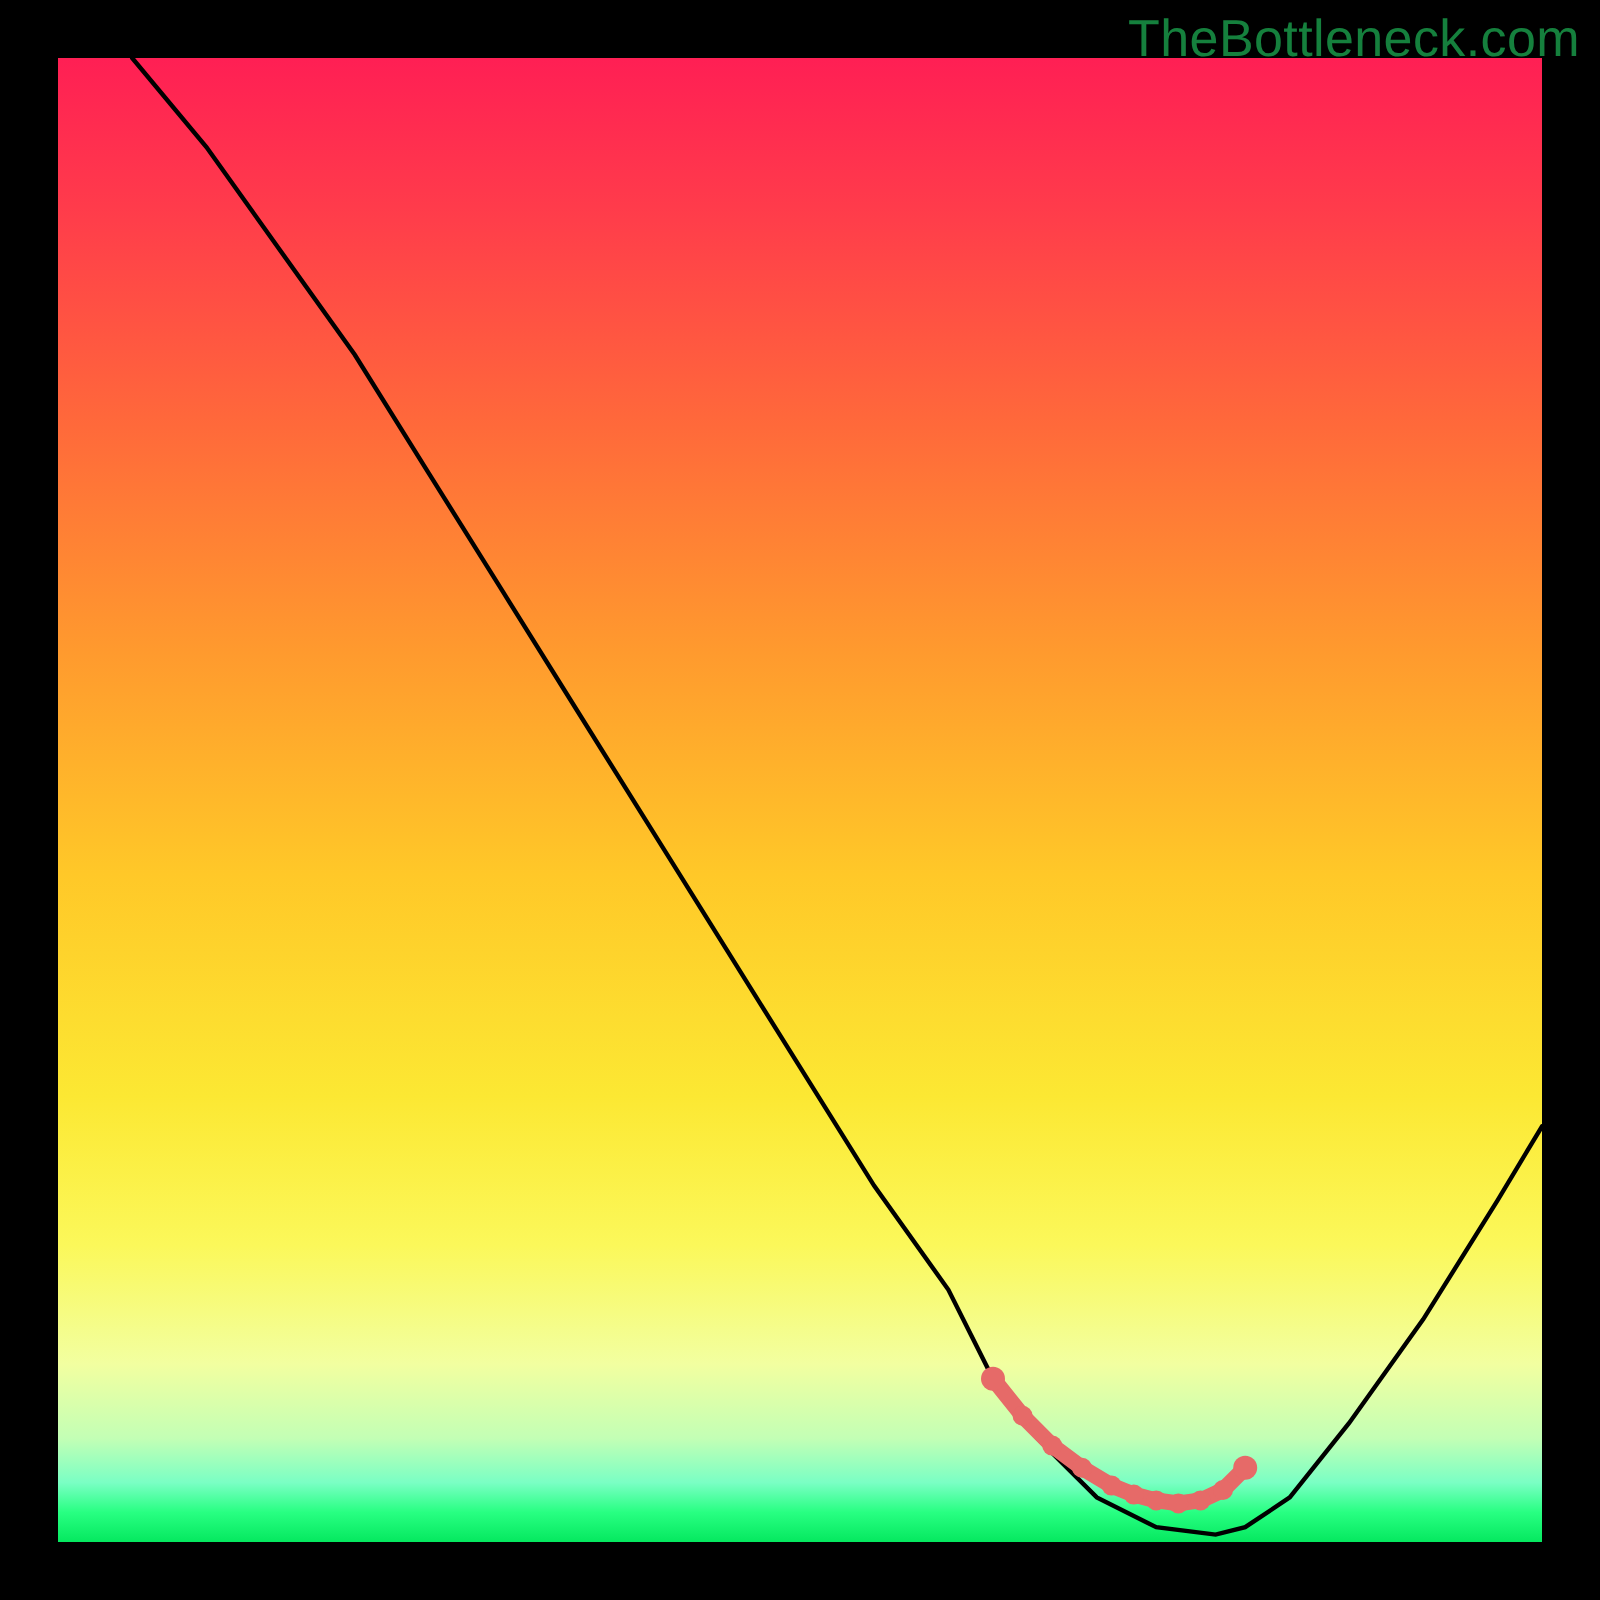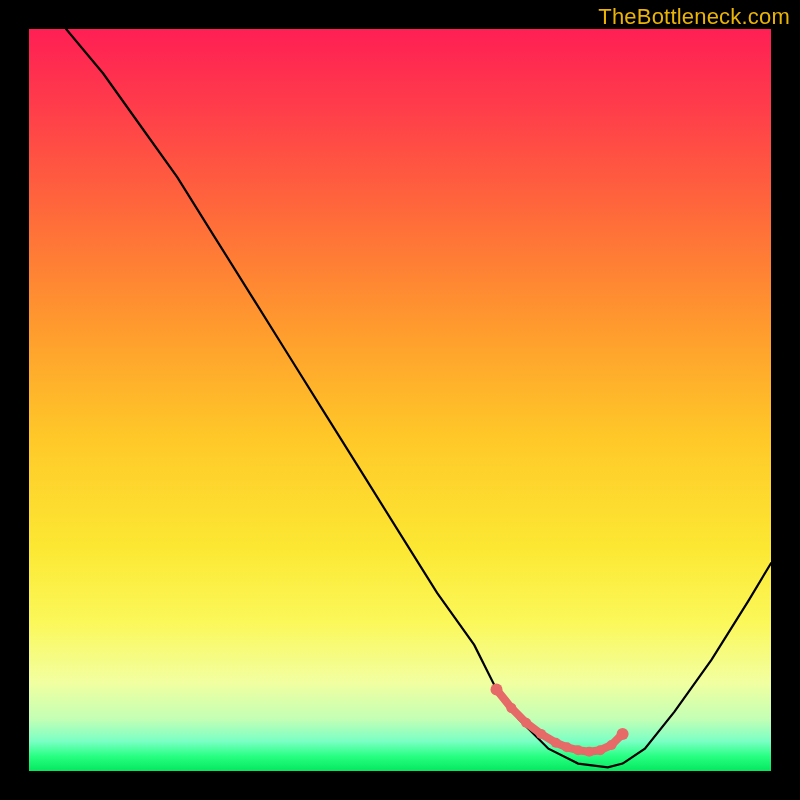--- a/index.html
+++ b/index.html
@@ -14,22 +14,22 @@
   .frame {
     position: relative;
     width: 800px;
     height: 800px;
     background: #000;
   }
   .watermark {
     position: absolute;
     top: 4px;
     right: 10px;
-    color: #eab308;
-    font-size: 22px;
+    color: #15803d;
+    font-size: 26px;
     font-weight: 500;
     letter-spacing: 0.2px;
     z-index: 5;
   }
   .plot-area {
     position: absolute;
     left: 29px;
     top: 29px;
     width: 742px;
     height: 742px;

